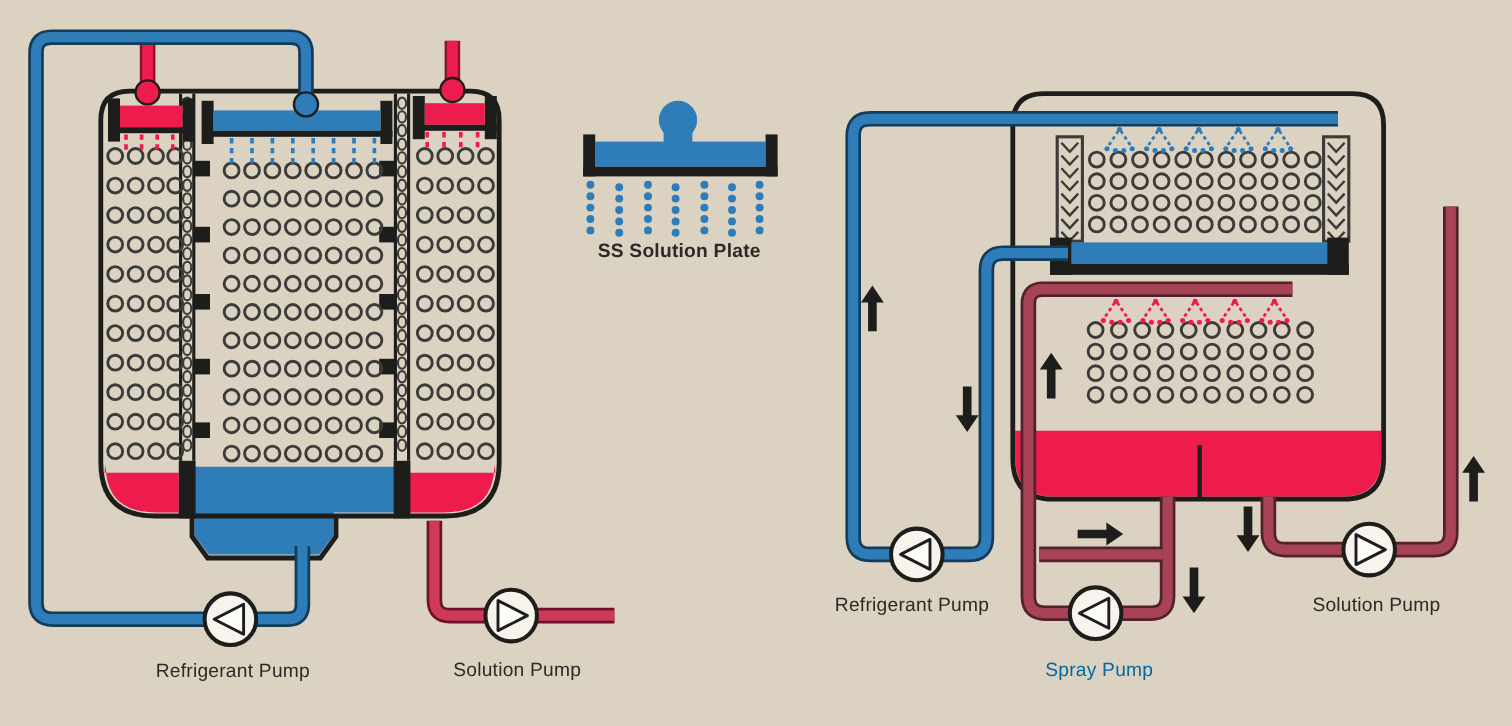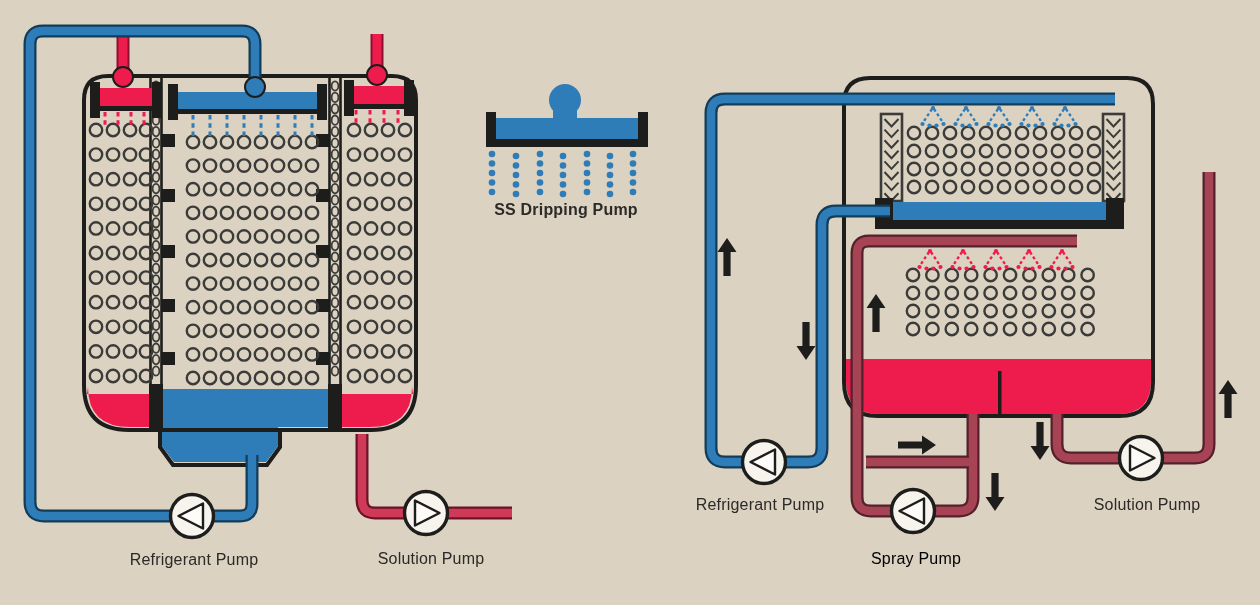--- a/index.html
+++ b/index.html
@@ -648,17 +648,17 @@
         </g>
         <g>
           <circle cx="1141" cy="458" r="21.5" fill="#f7f4ee" stroke="#1d1d1b" stroke-width="3.4"></circle>
           <polygon points="1130,445.5 1130,470.5 1154.5,458" fill="#fdfcf8" stroke="#1d1d1b" stroke-width="2.4" stroke-linejoin="round"></polygon>
         </g>
       </g>
     </svg>
 
   <div class="diag-label" style="left: 194px; top: 551px; color: rgb(43, 42, 38);">Refrigerant Pump</div>
   <div class="diag-label" style="left: 431px; top: 550px; color: rgb(43, 42, 38);">Solution Pump</div>
-  <div class="diag-label caption" style="left: 566px; top: 201px; color: rgb(43, 42, 38);">SS Dripping Pump</div>
+  <div class="diag-label caption" style="left: 566px; top: 201px; color: rgb(43, 42, 38);">SS Solution Plate</div>
   <div class="diag-label" style="left: 760px; top: 496px; color: rgb(43, 42, 38);">Refrigerant Pump</div>
-  <div class="diag-label" style="left: 916px; top: 550px; color: #000000;">Spray Pump</div>
+  <div class="diag-label" style="left: 916px; top: 550px; color: #0369a1;">Spray Pump</div>
   <div class="diag-label" style="left: 1147px; top: 496px; color: rgb(43, 42, 38);">Solution Pump</div>
 </div>
 
 </body></html>

